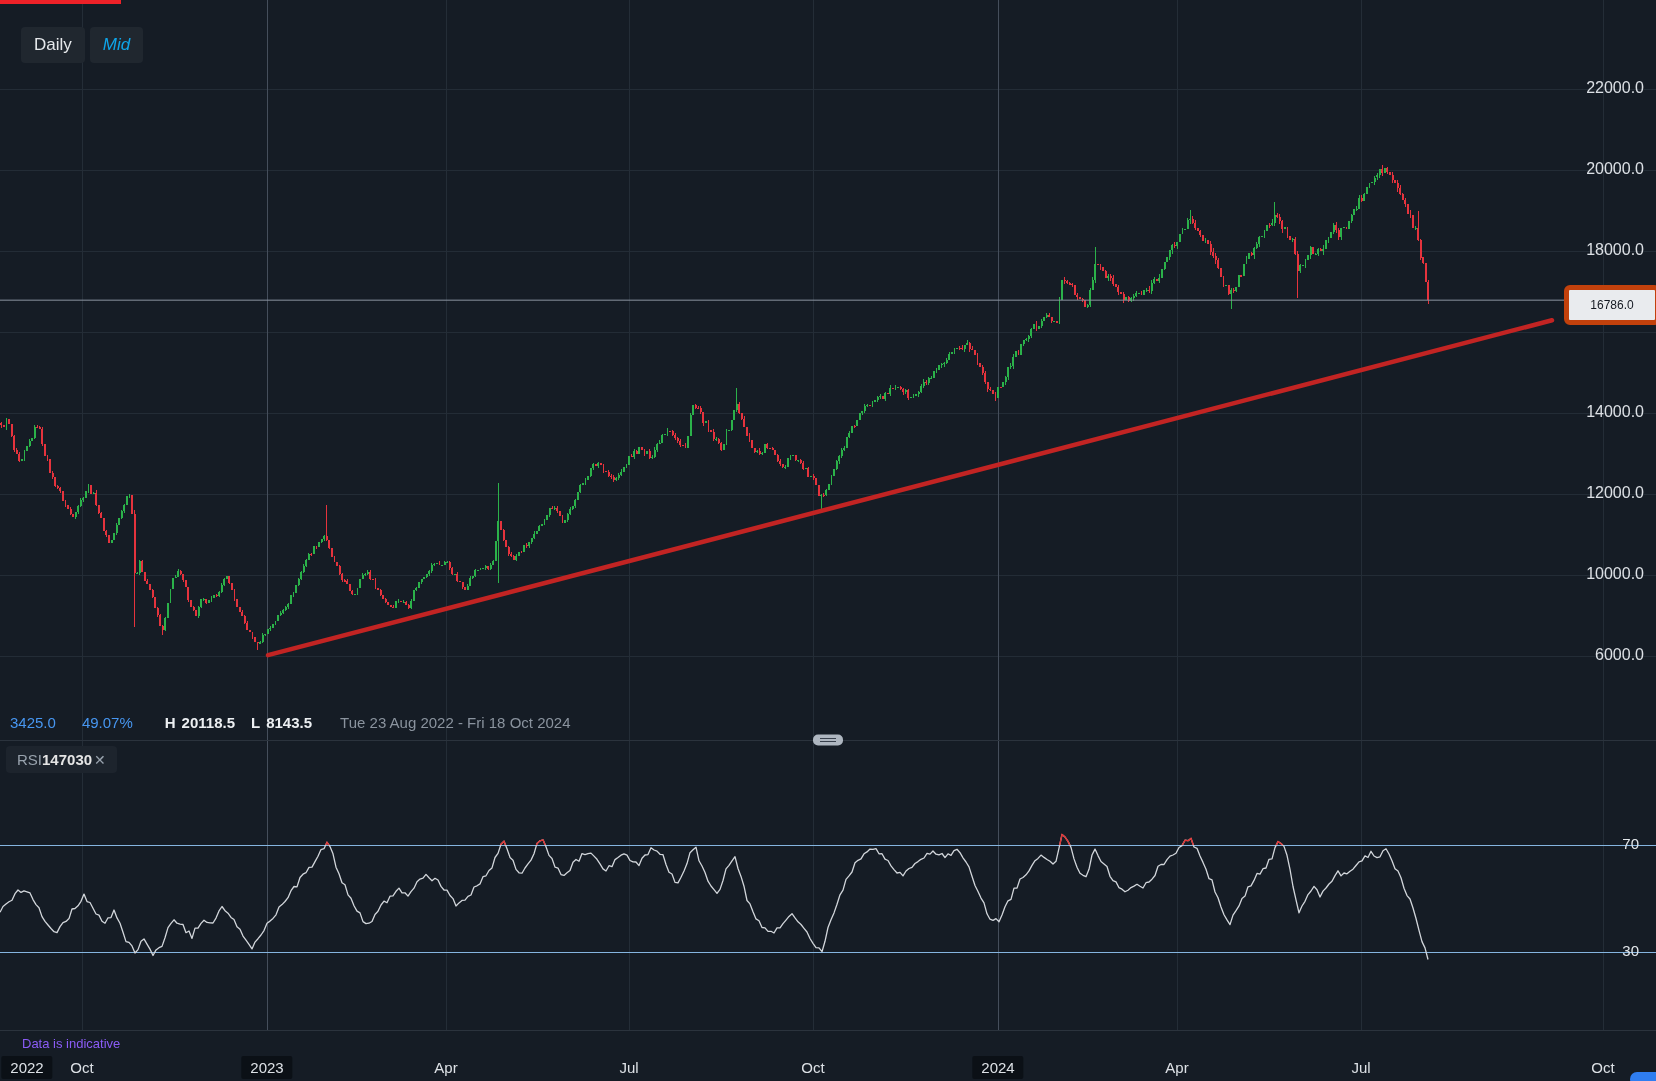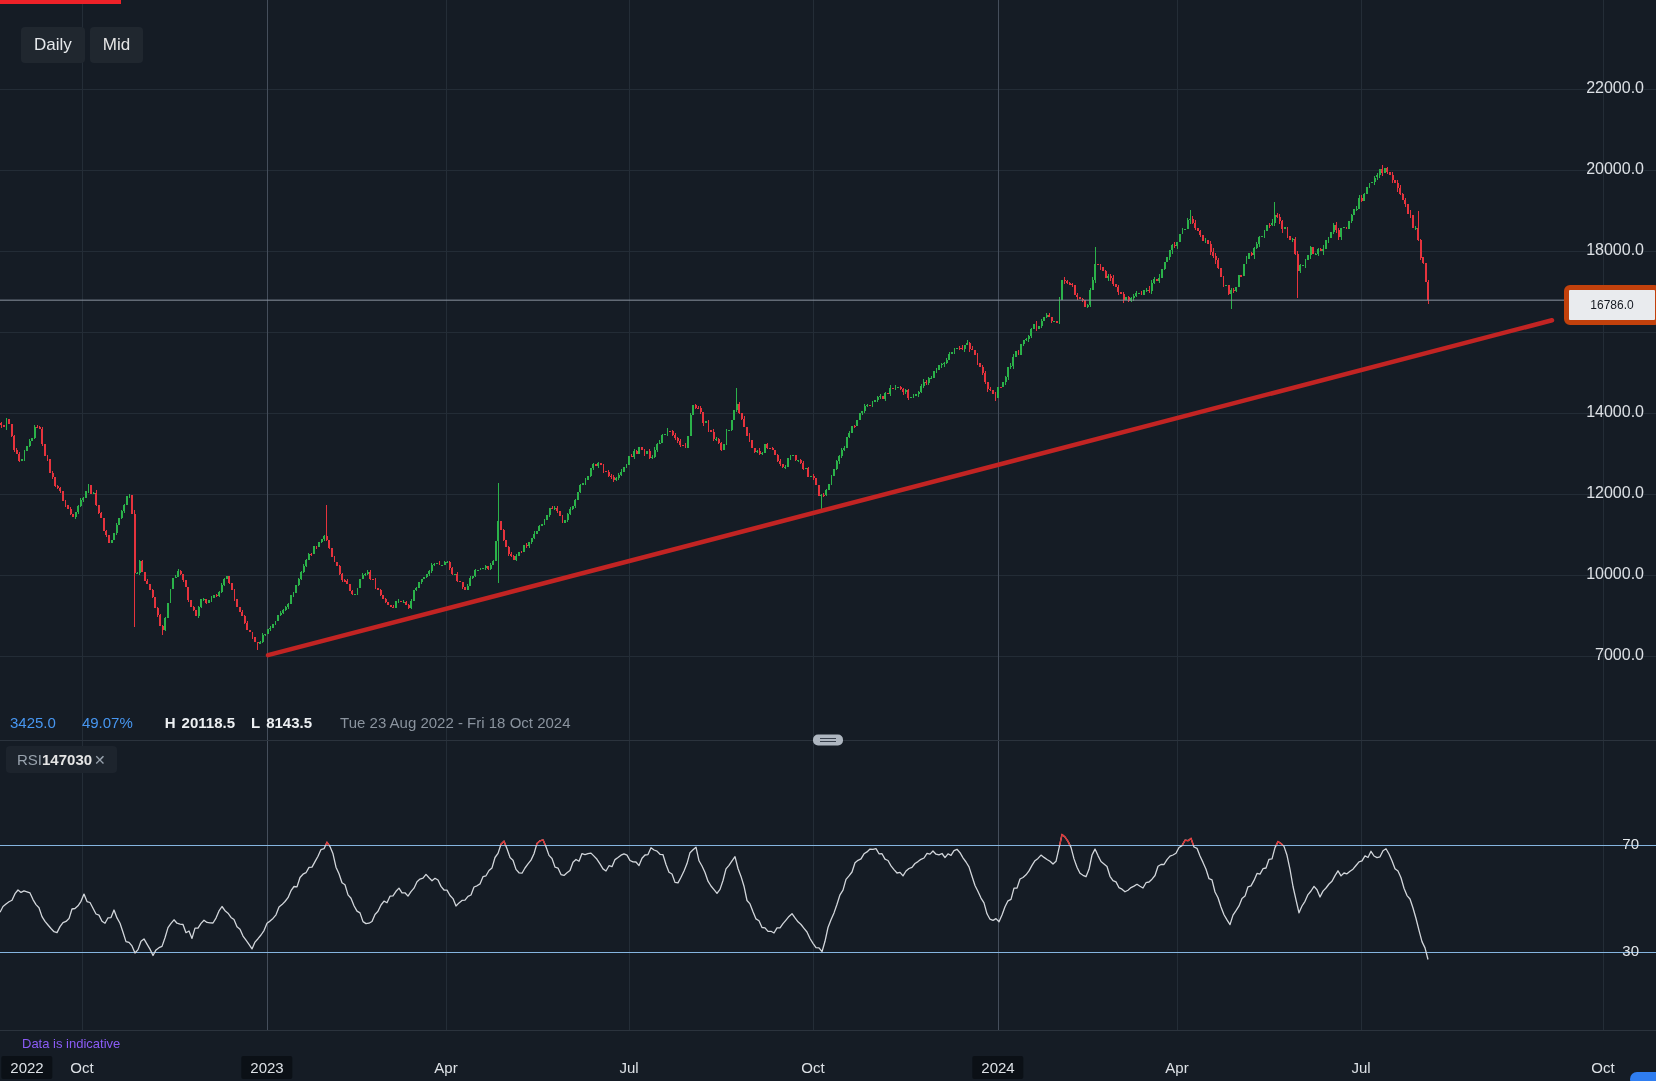--- a/index.html
+++ b/index.html
@@ -2,21 +2,21 @@
 <html><head>
 <meta charset="utf-8">
 <style>
   html,body{margin:0;padding:0;background:#0d1218;}
   #app{position:relative;width:1656px;height:1081px;background:#151c25;overflow:hidden;
        font-family:"Liberation Sans",sans-serif;color:#e3e7eb;}
   #loading-bar{position:absolute;left:0;top:0;height:4px;width:121px;z-index:30;}
   #toolbar{position:absolute;left:21px;top:27px;display:flex;gap:5px;z-index:20;}
   .tbtn{background:#20272f;border-radius:4px;padding:7px 13px;font-size:17px;line-height:1.3;
         color:#e6e9ec;cursor:pointer;user-select:none;}
-  .tbtn.mid{color:#e5e5e5;}
+  .tbtn.mid{color:#0ea5e9;font-style:italic;}
   #chart-svg{position:absolute;left:0;top:0;z-index:1;}
   #info-bar{position:absolute;left:10px;top:714px;z-index:20;font-size:15px;display:flex;
             align-items:center;white-space:nowrap;}
   .ib-blue{color:#4796f0;}
   .ib-strong{color:#eceff2;font-weight:bold;}
   .ib-dim{color:#8a939e;}
   #rsi-box{position:absolute;left:6px;top:746px;z-index:20;background:#1d242d;border-radius:4px;
            padding:5px 11px;display:flex;align-items:center;font-size:15px;}
   .rsi-name{color:#98a2ad;}
   .rsi-param{color:#e5e5e5;font-weight:bold;}
@@ -1227,21 +1227,21 @@
   <div id="price-badge">16786.0</div>
 
   <div id="price-axis-labels">
       <div class="price-label" style="top: 79px;">22000.0</div>
       <div class="price-label" style="top: 160px;">20000.0</div>
       <div class="price-label" style="top: 241px;">18000.0</div>
       <div class="price-label" style="top: 306px;">16000.0</div>
       <div class="price-label" style="top: 403px;">14000.0</div>
       <div class="price-label" style="top: 484px;">12000.0</div>
       <div class="price-label" style="top: 565px;">10000.0</div>
-      <div class="price-label" style="top: 646px;">7000.0</div>
+      <div class="price-label" style="top: 646px;">6000.0</div>
     </div>
   <div id="rsi-axis-labels">
       <div class="rsi-level-label" style="top: 835px;">70</div>
       <div class="rsi-level-label" style="top: 942px;">30</div>
     </div>
   <div id="time-axis-labels">
       <div class="time-label year" style="left: 27px;">2022</div>
       <div class="time-label" style="left: 82px;">Oct</div>
       <div class="time-label year" style="left: 267px;">2023</div>
       <div class="time-label" style="left: 446px;">Apr</div>

